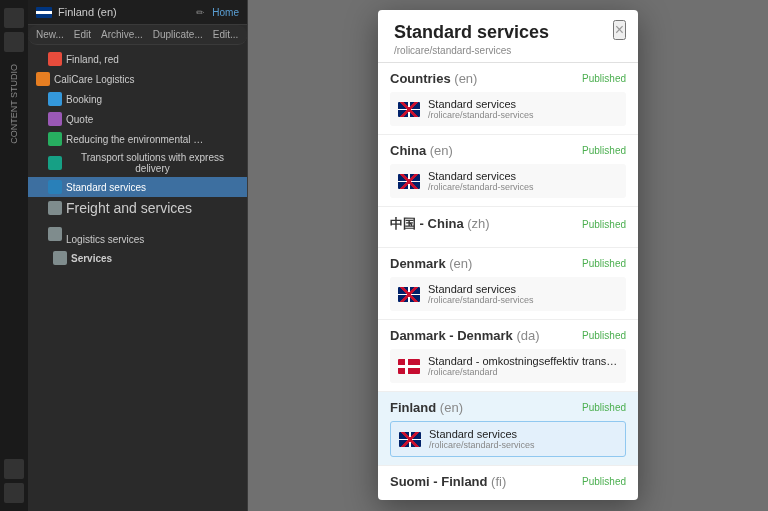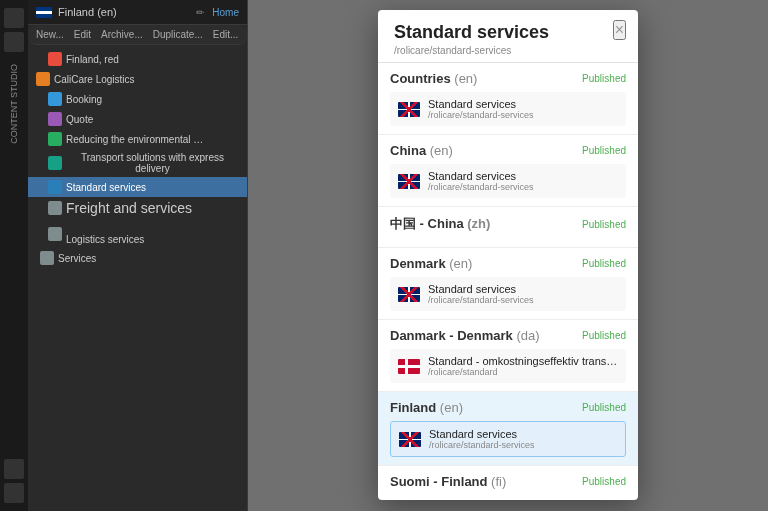--- a/index.html
+++ b/index.html
@@ -362,21 +362,21 @@
         <span style="font-size:10px;">Standard services</span>
       </div>
       <div class="tree-item" style="padding-left:20px;">
         <div class="tree-icon" style="background:#7f8c8d;"></div>
         <span style="color:#ccc;font-size:14px;">Freight and services</span>
       </div>
       <div class="tree-item" style="padding-left:20px;">
         <div class="tree-icon" style="background:#7f8c8d;"></div>
         <span style="color:#ccc;font-size:10px;margin-top:12px;">Logistics services</span>
       </div>
-      <div class="tree-item" style="padding-left:12px;">
+      <div class="tree-item" style="padding-left:25px;font-weight:bold;">
         <div class="tree-icon" style="background:#7f8c8d;"></div>
         <span style="color:#ccc;font-size:10px;">Services</span>
       </div>
     </div>
   </div>
 
   <div class="main-content">
 
     <div style="position:absolute;inset:0;background:#e0e0e0;"></div>
 
@@ -414,21 +414,21 @@
               <div class="content-item-flag flag-uk"></div>
               <div class="content-item-info">
                 <div class="content-item-title">Standard services</div>
                 <div class="content-item-path">/rolicare/standard-services</div>
               </div>
             </div>
           </div>
 
           <div class="lang-section">
             <div class="lang-header">
-              <span class="lang-name">中国 - China <span style="color:#888;font-weight:700;">(zh)</span></span>
+              <span class="lang-name">中国 - China <span style="color:#888;font-weight:400;">(zh)</span></span>
               <span class="published-badge">Published</span>
             </div>
           </div>
 
           <div class="lang-section">
             <div class="lang-header">
               <span class="lang-name">Denmark <span style="color:#888;font-weight:400;">(en)</span></span>
               <span class="published-badge">Published</span>
             </div>
             <div class="content-item">

